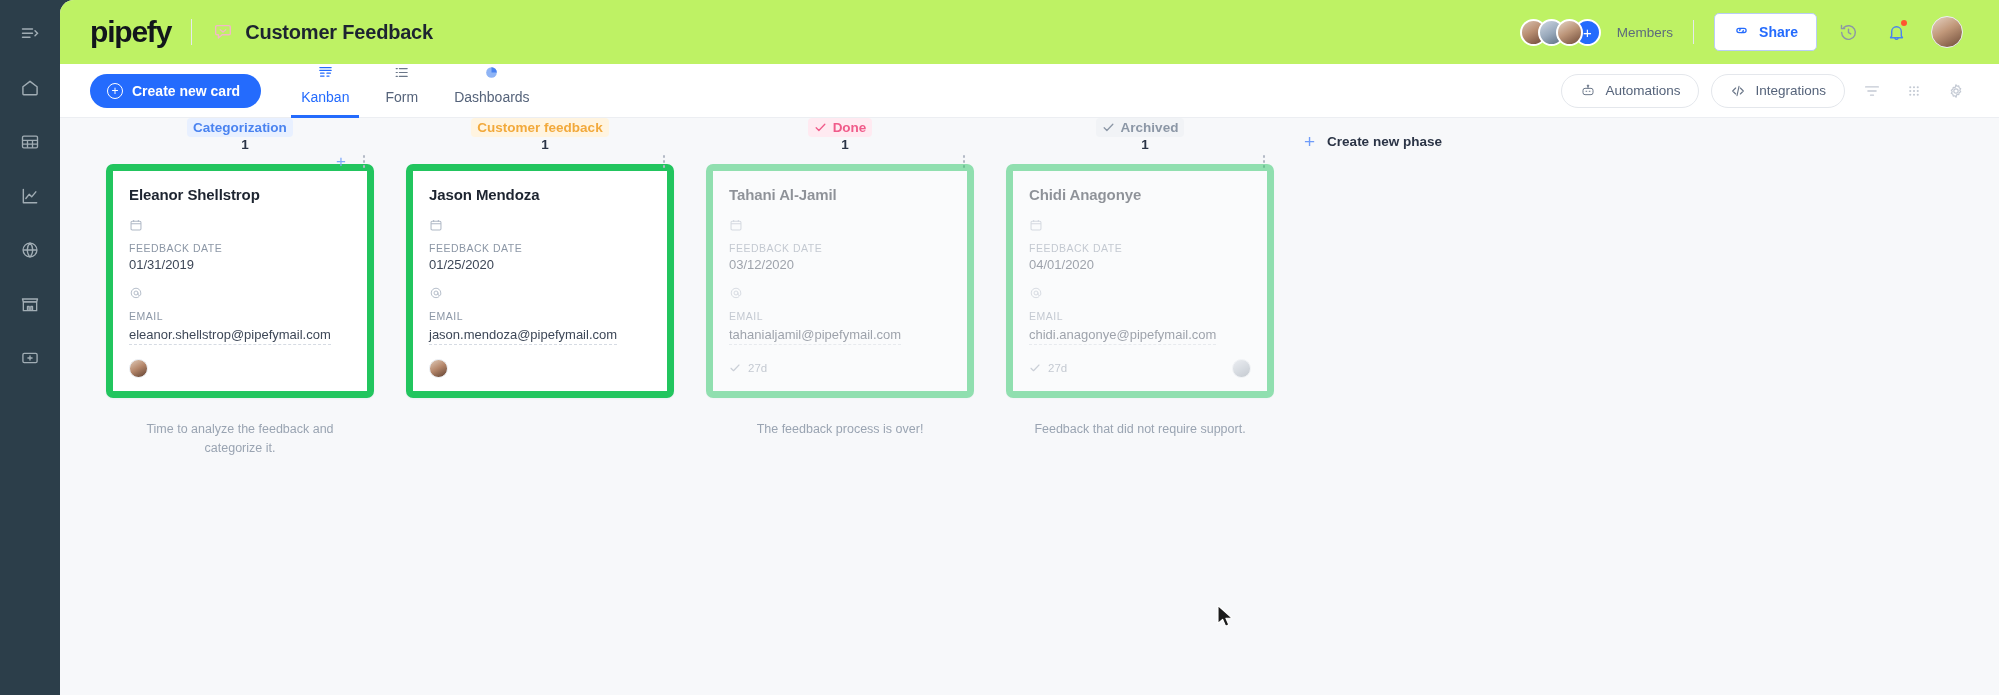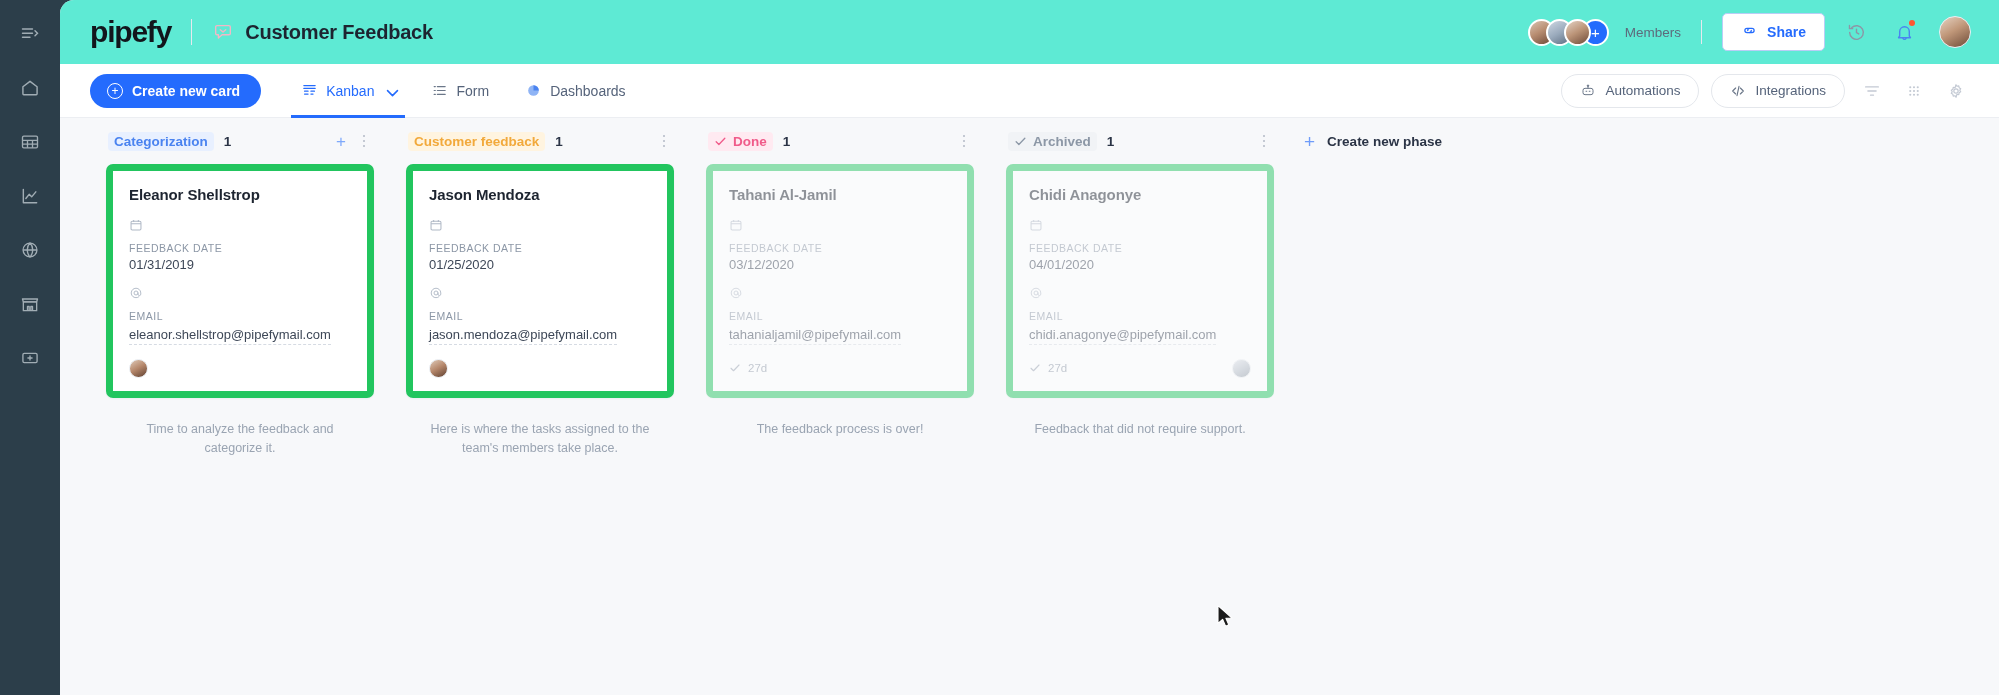--- a/index.html
+++ b/index.html
@@ -36,22 +36,22 @@
     background: #ffffff;
     border-top-left-radius: 14px;
     overflow: hidden;
   }
 
   
   #header {
     position: relative;
     height: 64px;
     display: flex; align-items: center;
-    padding: 0 28px 0 30px;
-    background: #5eead4;
+    padding: 0 36px 0 30px;
+    background: #bef264;
   }
   #logo {
     font-size: 30px; font-weight: 700; letter-spacing: -1.2px;
     color: #12161c; line-height: 1;
   }
   .hdr-divider {
     width: 1px; height: 26px; background: #e6e9ee;
     margin: 0 20px;
   }
   #pipe-id { display: flex; align-items: center; gap: 11px; }
@@ -137,20 +137,21 @@
     border: 1.4px solid #fff;
     display: flex; align-items: center; justify-content: center;
     font-size: 12px; line-height: 1; font-weight: 400;
   }
   #tabs { display: flex; align-items: center; margin-left: 22px; height: 54px; }
   .tab {
     display: flex; align-items: center; gap: 8px;
     padding: 0 18px; height: 54px;
     font-size: 14px; color: #55637a;
     position: relative;
+    flex-direction: column;
   }
   .tab svg { width: 17px; height: 17px; display: block; flex: none; }
   .tab.active { color: #246bfd; font-weight: 400; }
   .tab.active::after {
     content: ""; position: absolute; left: 8px; right: 8px; bottom: 0;
     height: 2.5px; background: #246bfd;
   }
   .tab .chev { width: 11px; height: 11px; margin-left: 2px; }
   #toolbar-right { margin-left: auto; display: flex; align-items: center; gap: 12px; }
   .pill {
@@ -179,20 +180,21 @@
   }
   .column {
     width: 300px; flex: none;
     padding: 0 16px;
     position: relative;
   }
   .col-head {
     display: flex; align-items: center;
     height: 46px;
     padding: 0 2px;
+    flex-direction: column;
   }
   .col-name {
     font-size: 13.5px; font-weight: 700;
     padding: 2px 6px; border-radius: 4px;
     display: inline-flex; align-items: center; gap: 6px;
     white-space: nowrap;
   }
   .col-name .chk { width: 13px; height: 13px; }
   .col-count {
     font-size: 13.5px; font-weight: 700; color: #2b3446;
@@ -550,21 +552,20 @@
           <span>
             <div class="flabel">EMAIL</div>
             <div class="fvalue dashed">jason.mendoza@pipefymail.com</div>
           </span>
         </div>
         <div class="card-foot">
           <div class="card-av"></div>
         </div>
       </div>
 
-      <div class="col-desc">Here is where the tasks assigned to the team's members take place.</div>
     </div>
 
     <div class="column">
       <div class="col-head">
         <span class="col-name" style="color:#f05b8a;background:#ffeaf1;">
           <span class="chk">
             <svg viewBox="0 0 24 24" fill="none" stroke="#f05b8a" stroke-width="2.4" stroke-linecap="round" stroke-linejoin="round">
                 <path d="M4 12.5l5 5L20 6"></path>
               </svg>
           </span>

